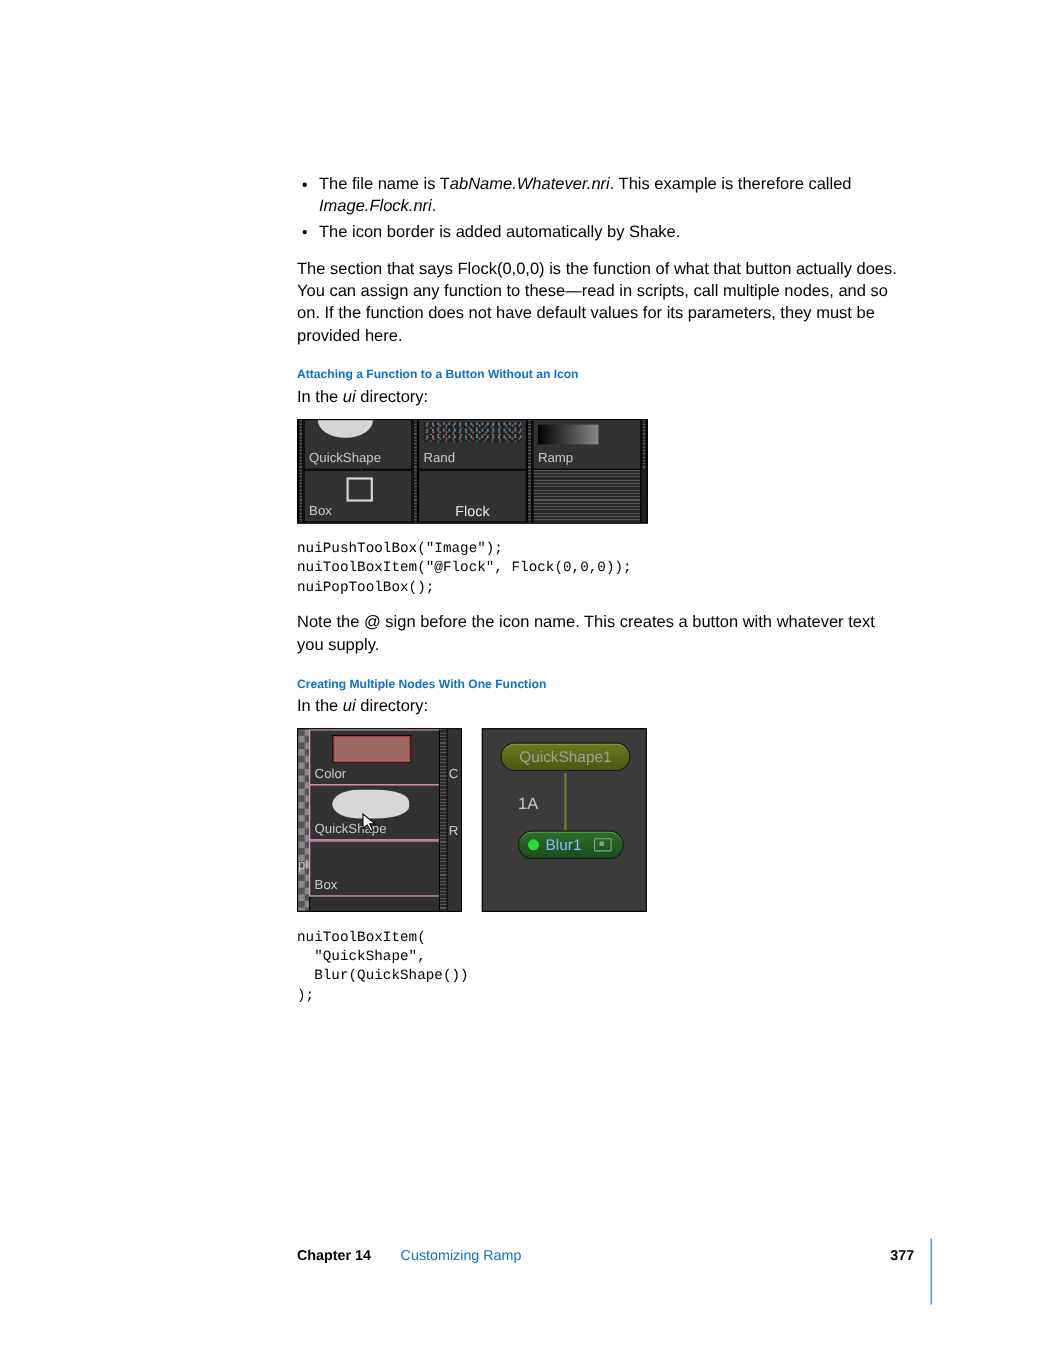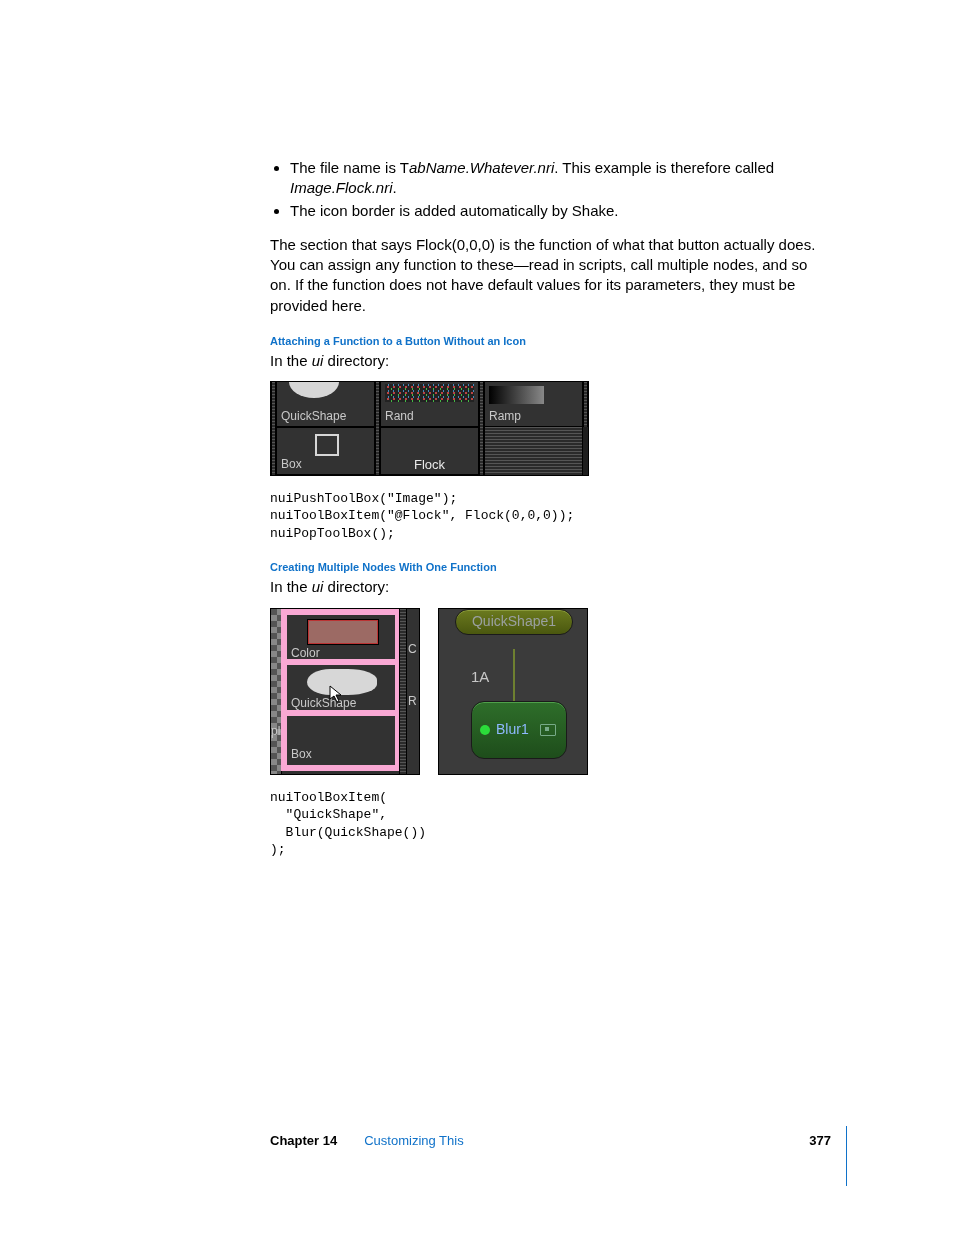--- a/index.html
+++ b/index.html
@@ -146,21 +146,21 @@
     position:absolute; right:0; top:0; width:12px; height:100%;
     background:#323232;
     color:#c9c9c9;
     font-family:"Lucida Grande", Arial, sans-serif;
     font-size:12px;
   }
   .panelA .rightstub .r1 { position:absolute; top:32px; left:1px; }
   .panelA .rightstub .r2 { position:absolute; top:84px; left:1px; }
   .panelA .cell {
     position:absolute; left:10px; right:18px; height:49px;
-    background:#323232; border:6px solid #f9a8d4;
+    background:#323232; border:1px solid #f9a8d4;
   }
   .panelA .cell .lbl {
     position:absolute; left:4px; bottom:2px;
     font-size:12px; color:#c9c9c9;
     font-family:"Lucida Grande", Arial, sans-serif;
   }
   .panelA .ple {
     position:absolute; left:0; bottom:34px;
     font-size:12px; color:#c9c9c9;
     font-family:"Lucida Grande", Arial, sans-serif;
@@ -196,22 +196,22 @@
     font-size:14px;
     display:flex; align-items:center; justify-content:center;
     height:24px;
     box-shadow:inset 0 1px 0 #8a9a3a;
   }
   .panelB .node.blur {
     background:linear-gradient(#2e6e2a,#1e4d1b);
     box-shadow:inset 0 1px 0 #4fa04a;
     color:#8fb9ff;
   }
-  .panelB .qs { left:16px; top:0; width:116px;text-align:right; }
-  .panelB .blurn { left:32px; top:92px; width:86px; padding:16px 4px; justify-content:flex-start; gap:4px; }
+  .panelB .qs { left:16px; top:12px; width:116px;text-align:right; }
+  .panelB .blurn { left:32px; top:92px; width:86px; padding:0 4px; justify-content:flex-start; gap:4px; }
   .panelB .blurn .dot { width:10px; height:10px; border-radius:50%; background:#2bdc3a; margin:0 2px 0 4px;}
   .panelB .blurn .mask { margin-left:auto; margin-right:6px; width:14px; height:10px; border:1px solid #7a8; border-radius:1px; position:relative;}
   .panelB .blurn .mask::after{content:"";position:absolute;left:4px;top:2px;width:4px;height:4px;background:#7a8;}
   .panelB .onea {
     position:absolute; left:32px; top:58px;
     color:#c7c7c7; font-family:"Lucida Grande", Arial, sans-serif; font-size:15px;
   }
   .panelB .link {
     position:absolute; left:74px; top:40px; width:2px; height:52px;
     background:#6e8030;
@@ -288,20 +288,21 @@
       <span class="lbl">Flock</span>
     </div>
     <div class="grip"></div>
     <div class="grip"></div>
   </div>
 
   <pre class="code">nuiPushToolBox("Image");
 nuiToolBoxItem("@Flock", Flock(0,0,0));
 nuiPopToolBox();</pre>
 
+  <p>Note the @ sign before the icon name. This creates a button with whatever text you supply.</p>
 
   <div class="h3">Creating Multiple Nodes With One Function</div>
   <p style="margin-bottom:2px;">
     <span>In the </span><em>ui</em><span> directory:</span>
   </p>
 
   <div class="fig2">
     <div class="panelA">
       <div class="col-left-stub"></div>
       <span class="ple">ple</span>
@@ -343,18 +344,18 @@
     </div>
   </div>
 
   <pre class="code">nuiToolBoxItem(
   "QuickShape",
   Blur(QuickShape())
 );</pre>
 
   <div class="footer">
     <span class="chap">Chapter 14</span>
-    <span class="title">Customizing This</span>
+    <span class="title">Customizing Ramp</span>
     <span class="pnum">377</span>
     <div class="rule"></div>
   </div>
 
 </div>
 
 </body></html>

